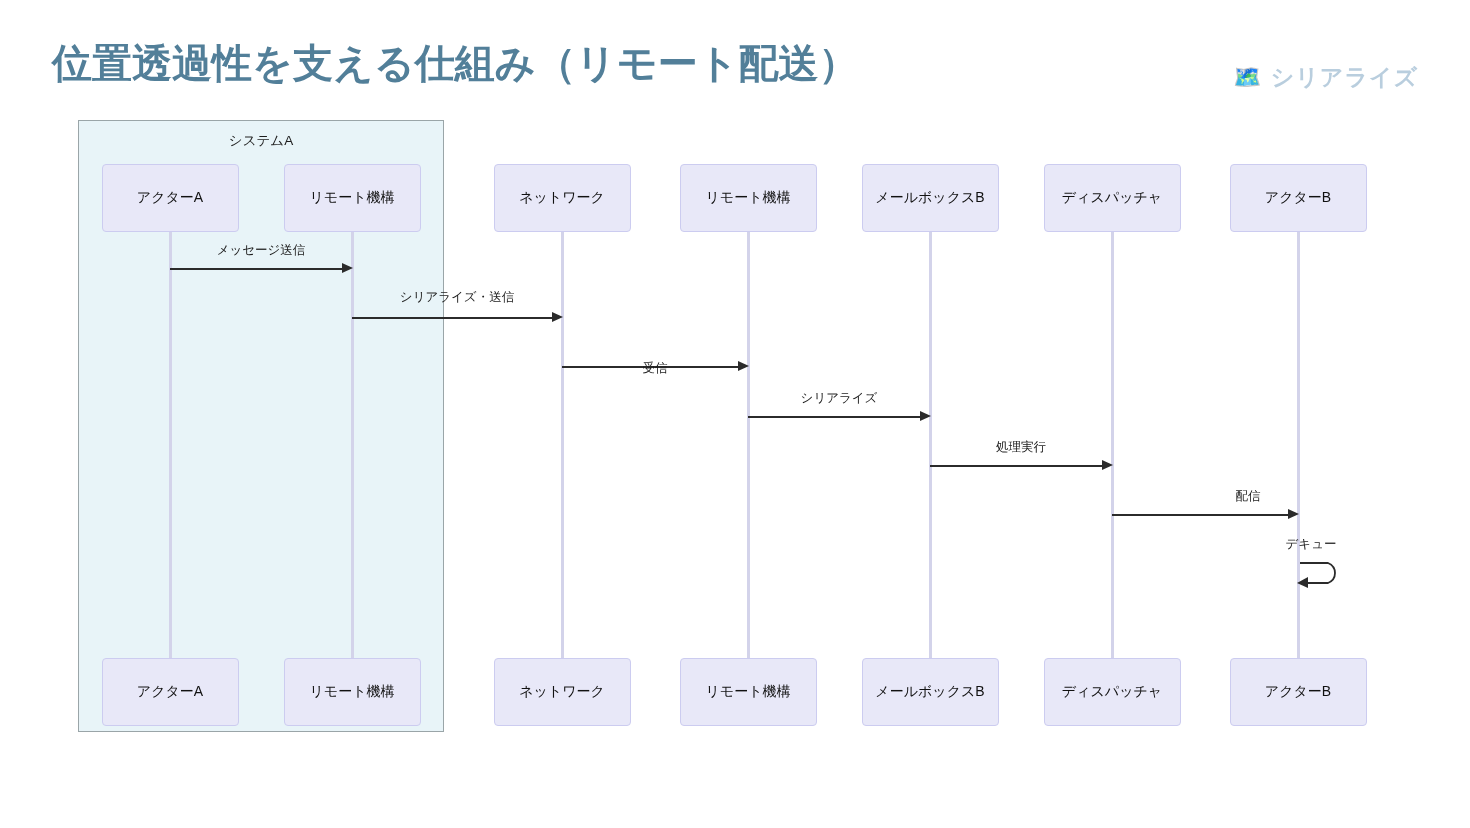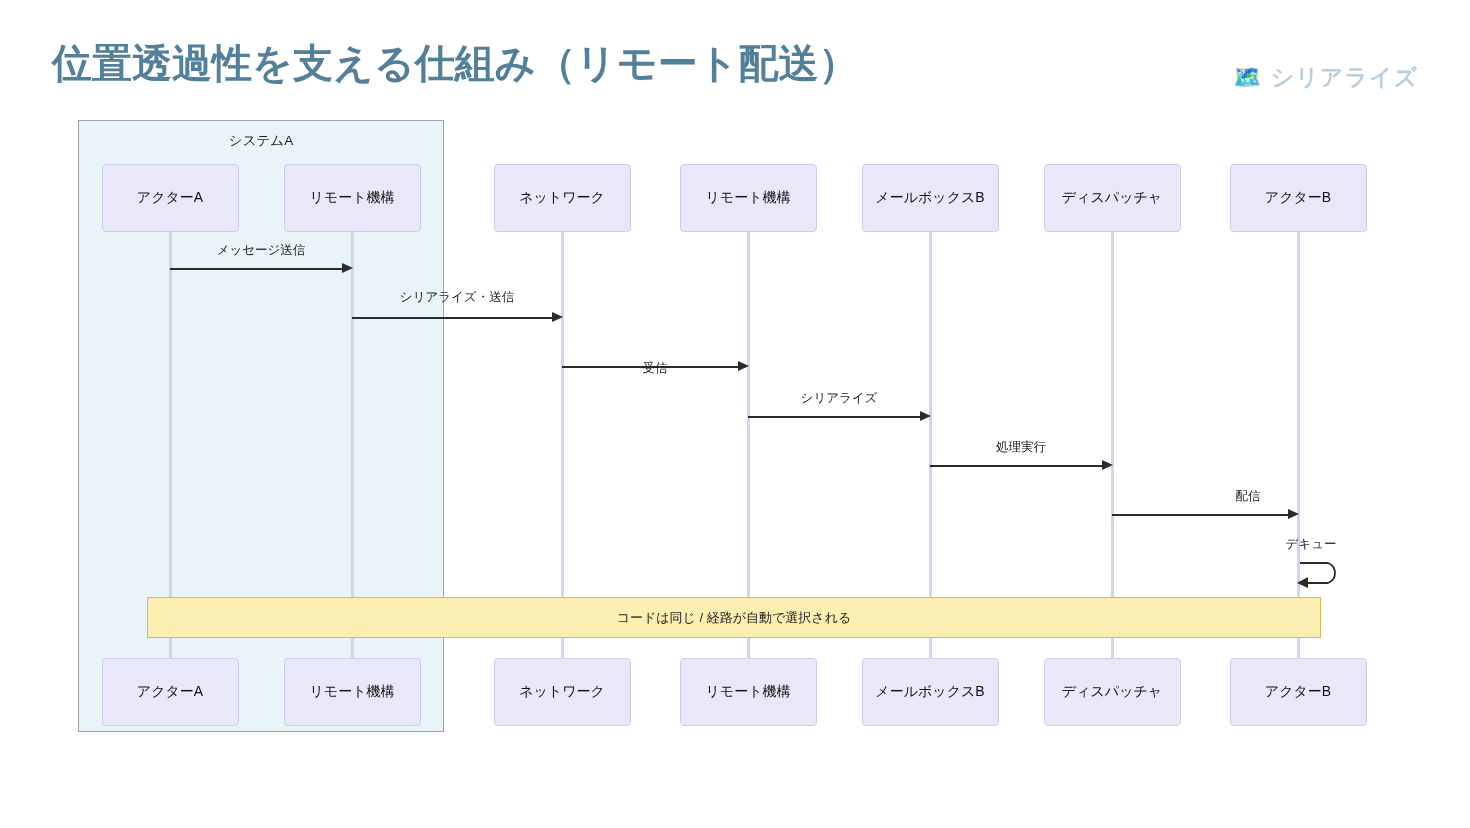--- a/index.html
+++ b/index.html
@@ -229,15 +229,14 @@
       <div class="msg-label" style="left: 1248px; top: 488px;">配信</div>
       <div class="msg-label" style="left: 1311px; top: 536px;">デキュー</div>
       <div id="self-msg-loop" style="left: 1292px; top: 555px;">
         <svg width="62" height="34" viewBox="0 0 62 34">
           <path d="M8 8 L36 8 A12 11 0 0 1 36 28 L14 28" fill="none" stroke="#2b2b2b" stroke-width="1.8"></path>
           <path d="M16 22 L5 28 L16 33 Z" fill="#2b2b2b"></path>
         </svg>
       </div>
     </div>
 
-  <div id="note-bar">コードは同じ / 経路が自動で選択される</div>
 
 </div>
 
 </body></html>

